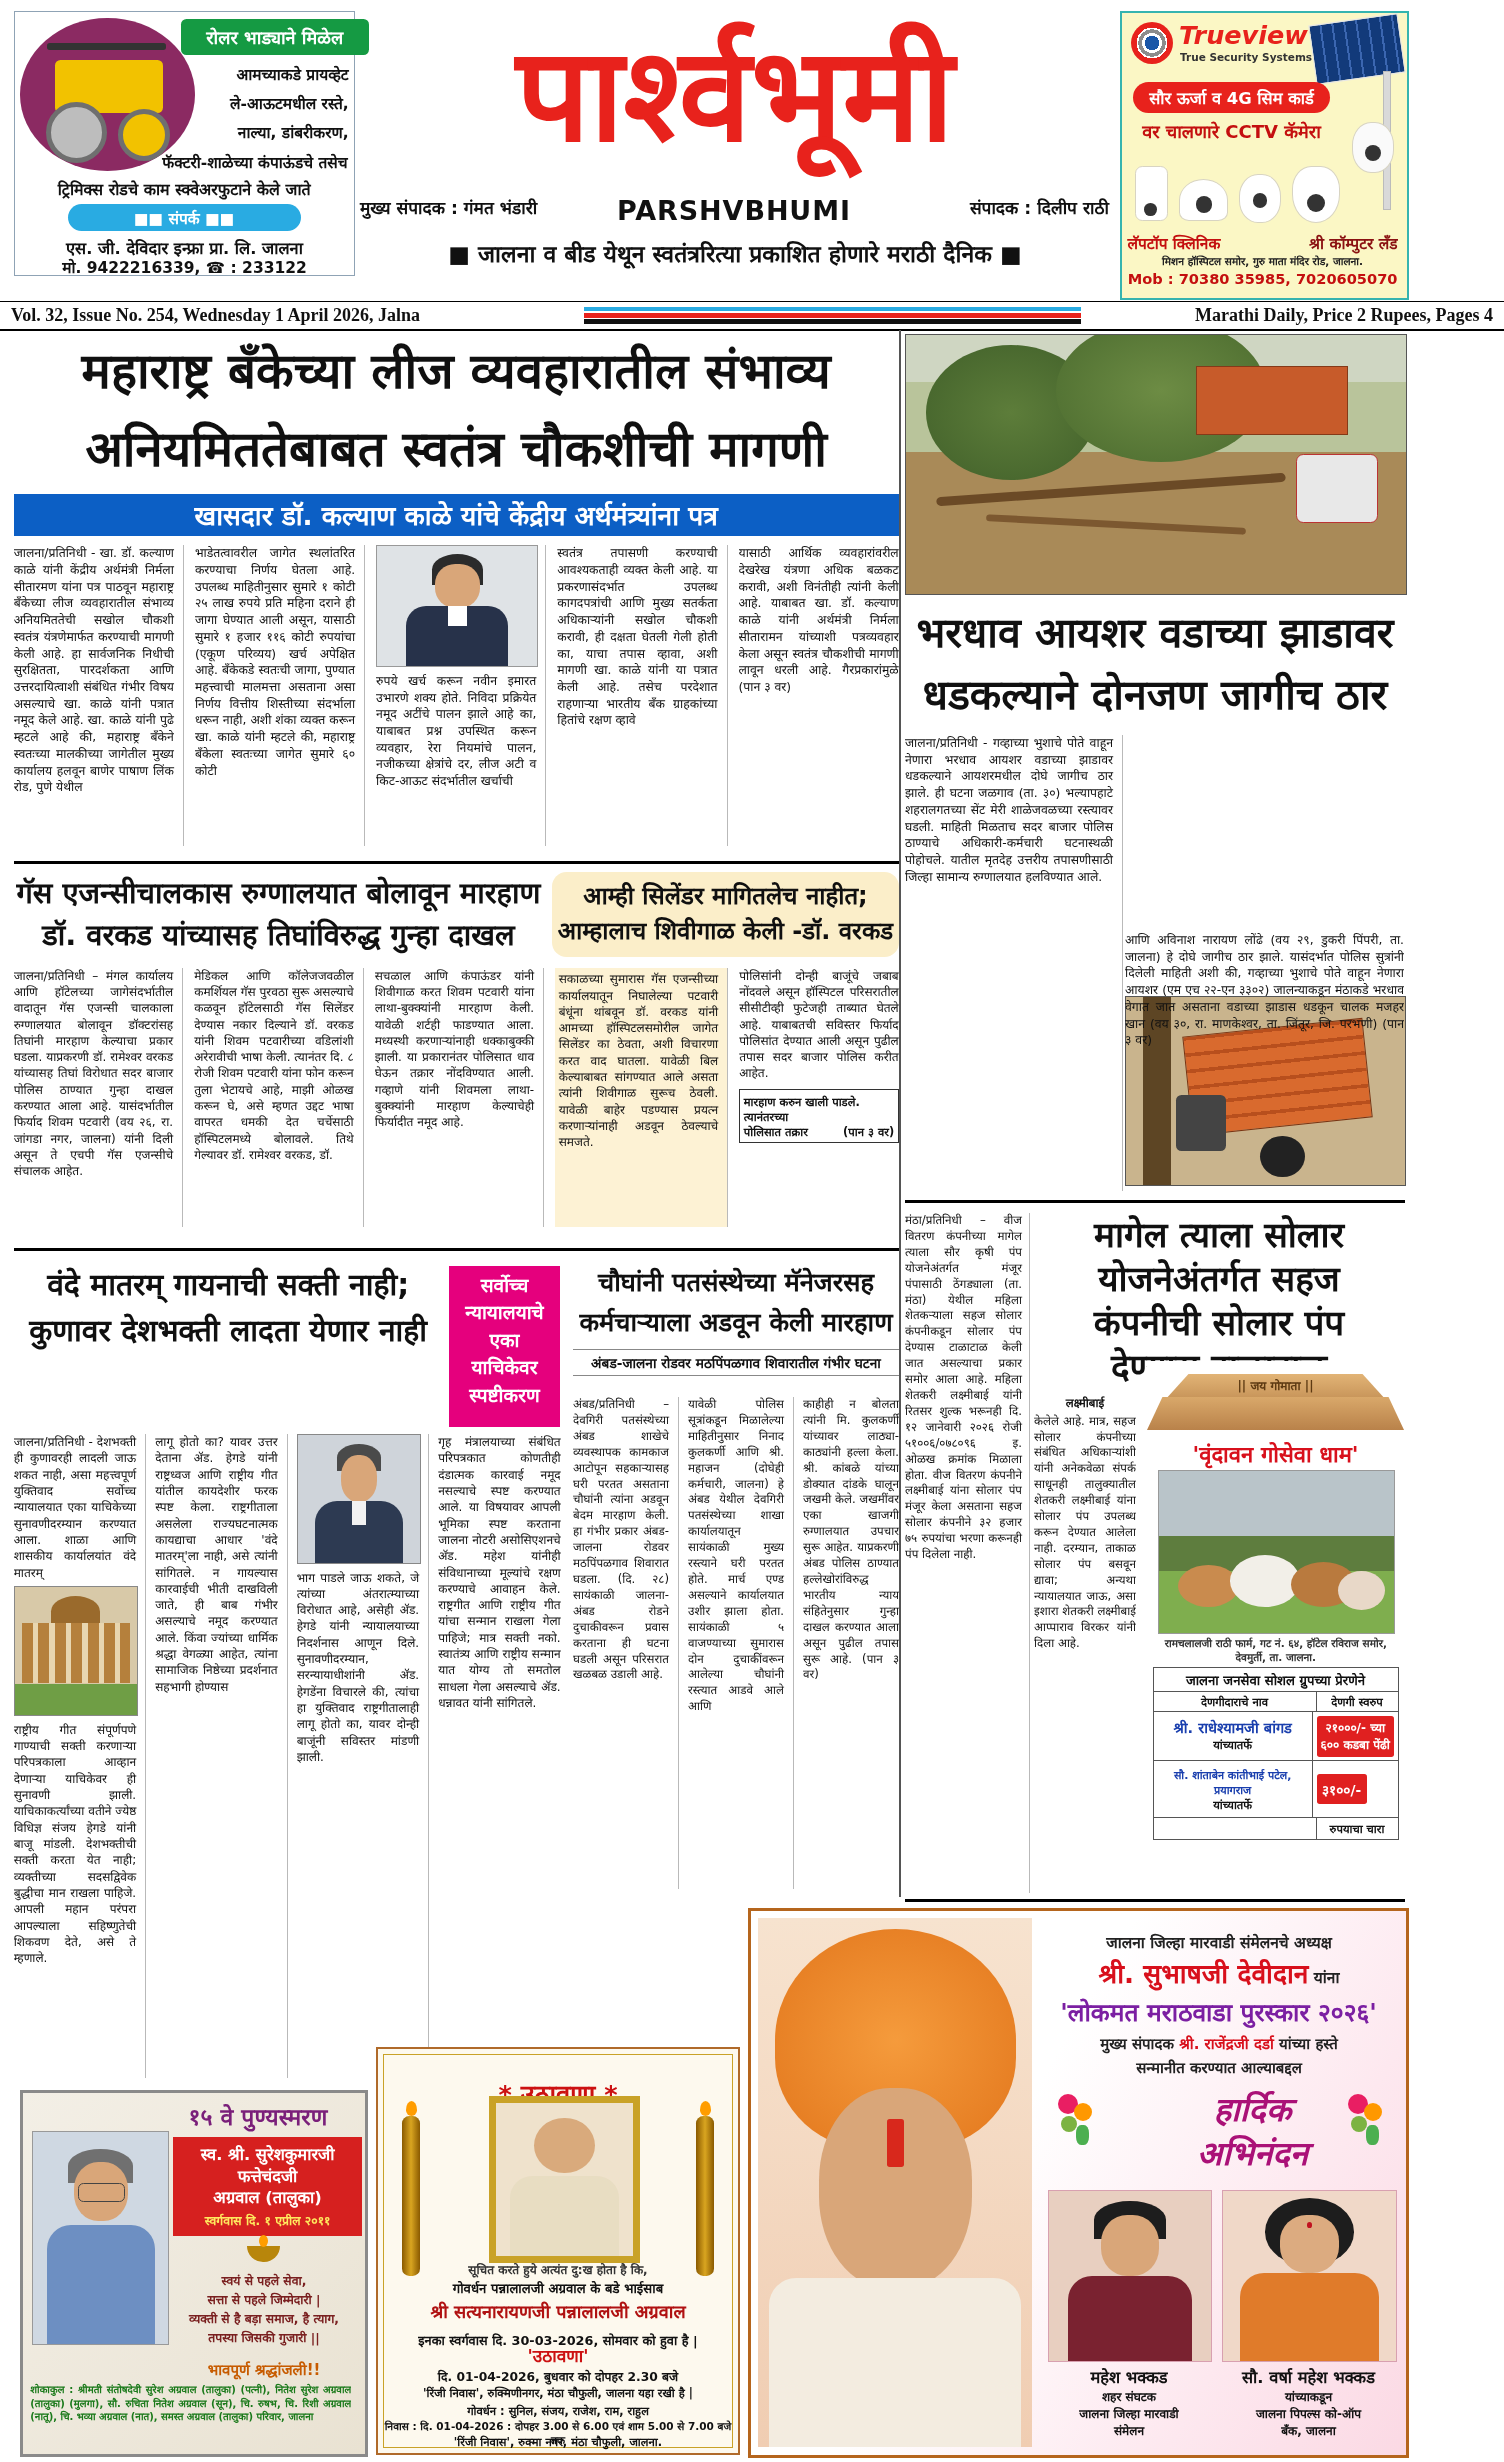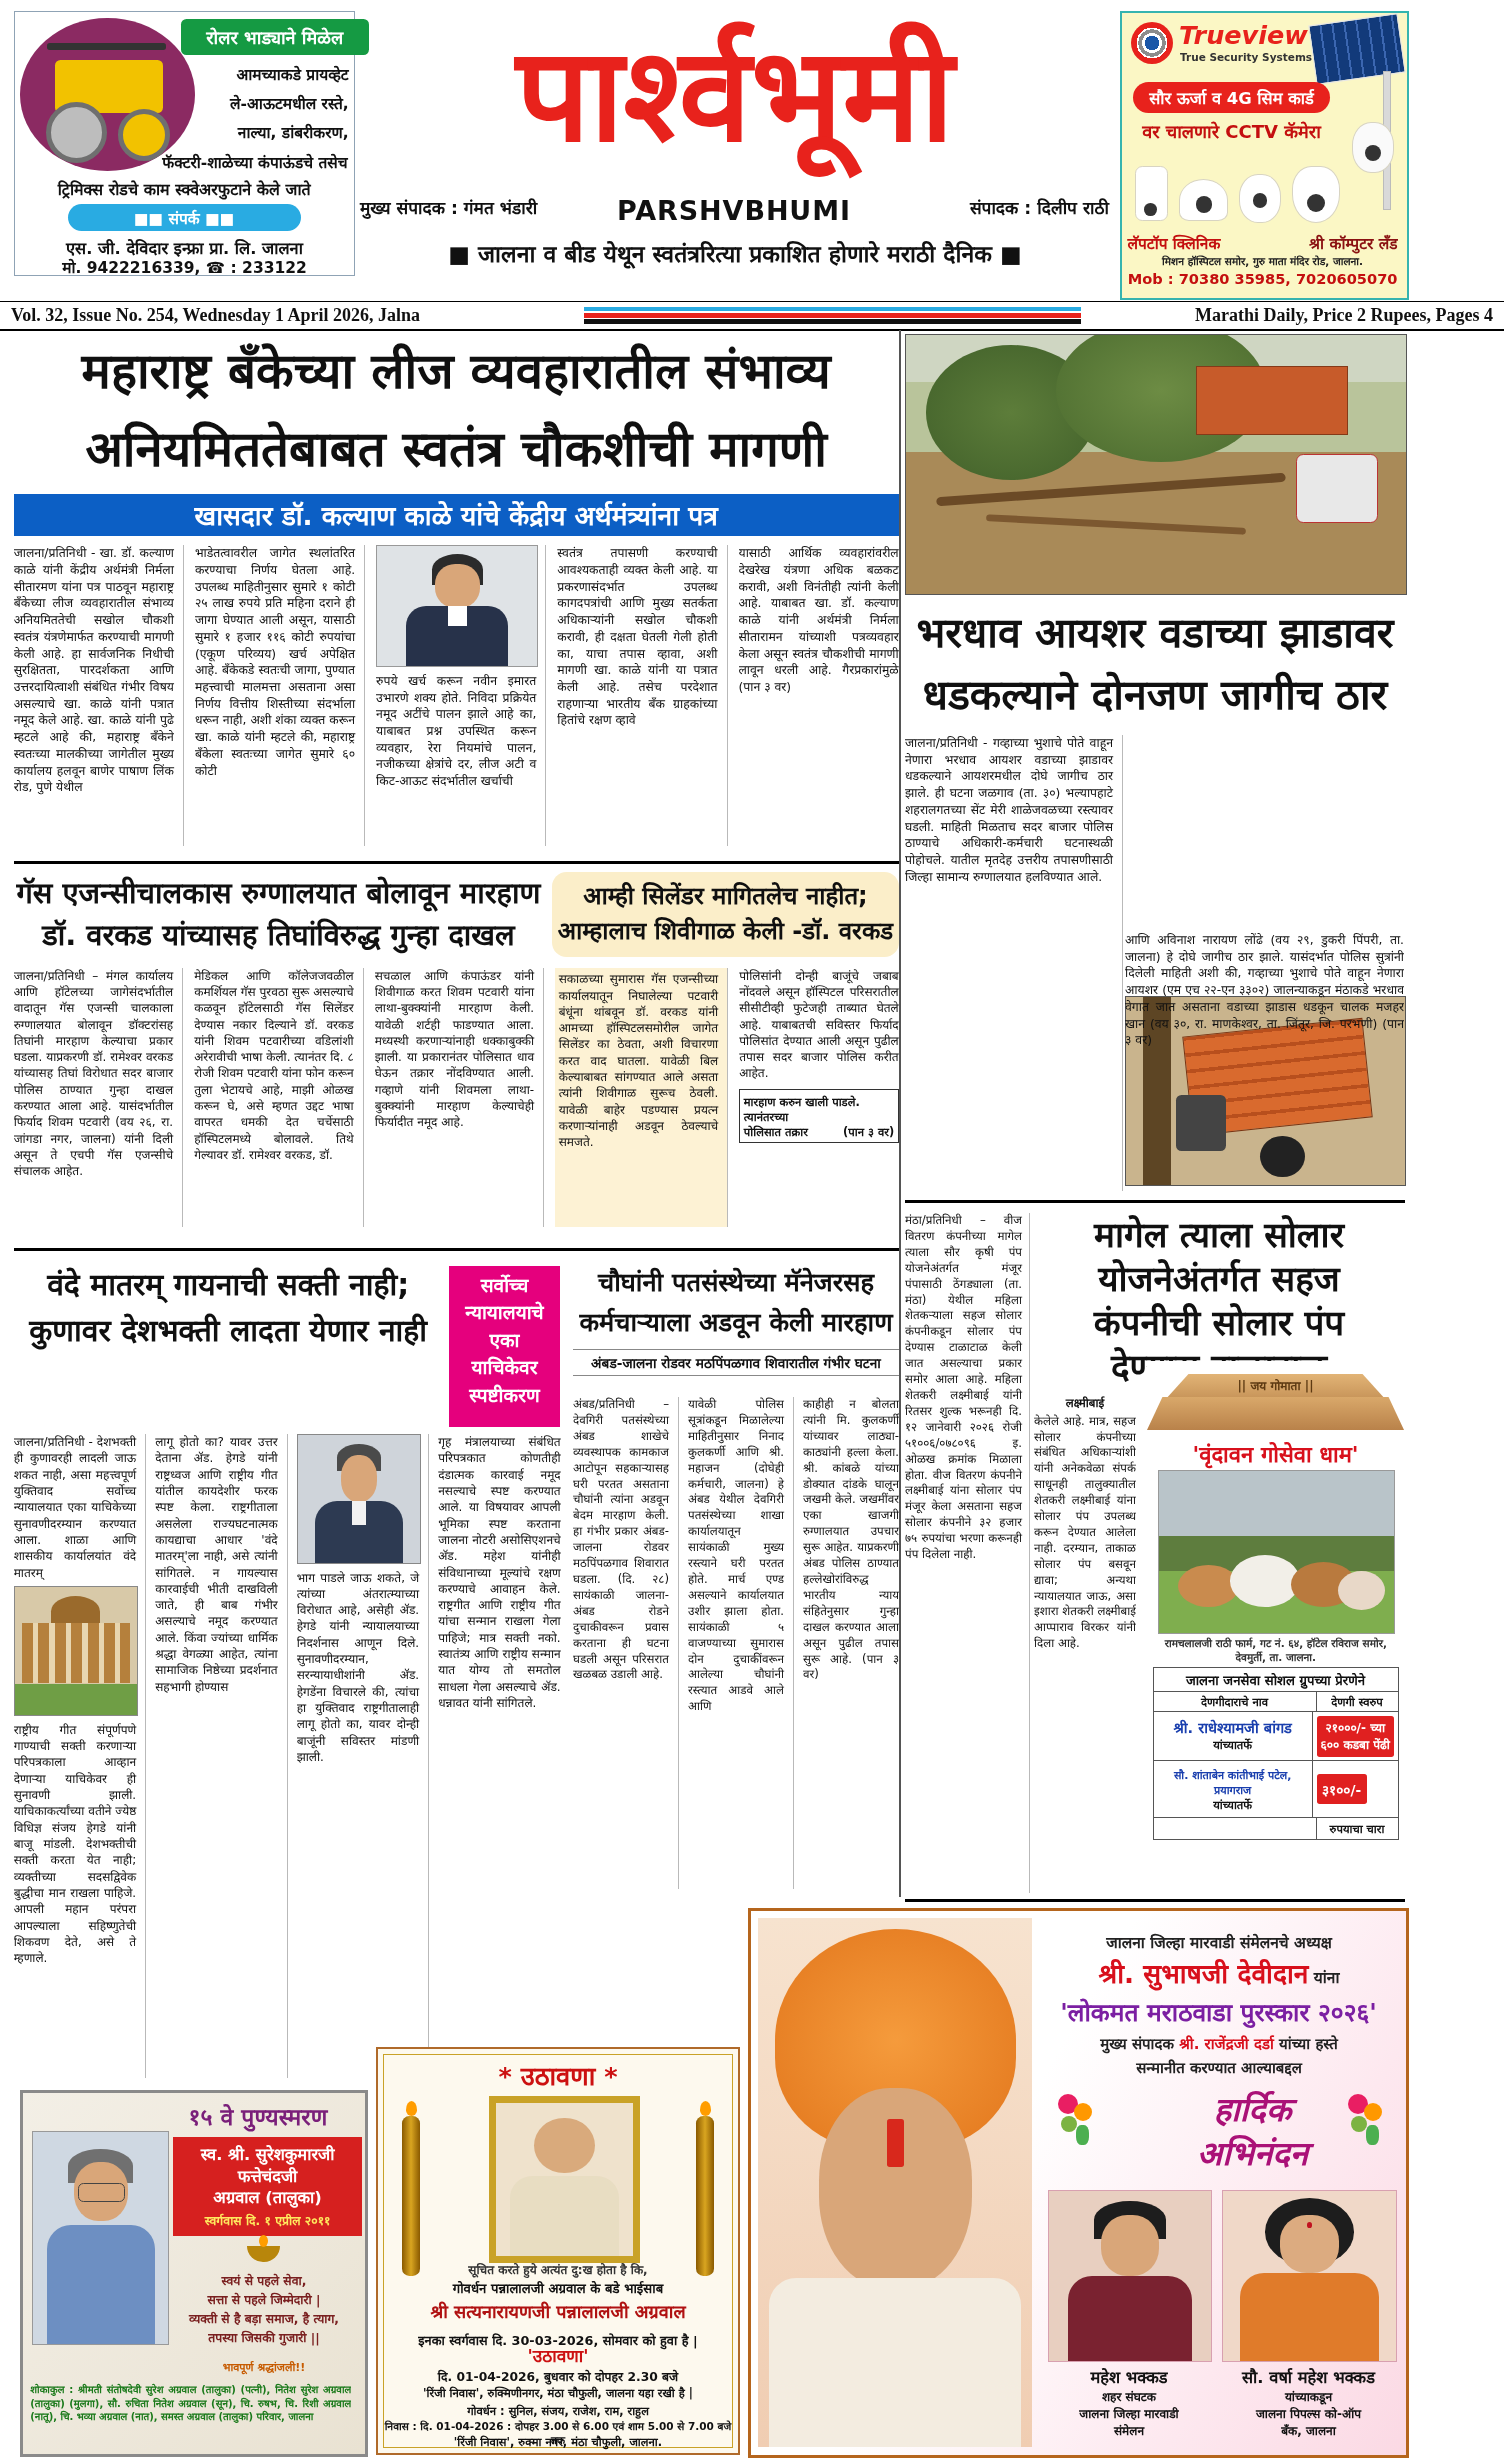--- a/index.html
+++ b/index.html
@@ -299,27 +299,27 @@
     </div>
     <div style="position:absolute;left:224px;top:153px;width:33px;height:16.4px;background:#b8860b;border-radius:0 0 16.4px 16.4px;">
       <div class="shape" style="left:12px;top:-11px;width:9px;height:12px;border-radius:50%;background:#ff9d00;"></div>
     </div>
     <div style="position:absolute;left:146px;top:179px;width:190px;text-align:center;color:#7a2020;font-weight:800;">
       <div style="font-size:12.3px;line-height:1.55;">स्वयं से पहले सेवा,</div>
       <div style="font-size:12.3px;line-height:1.55;">सत्ता से पहले जिम्मेदारी |</div>
       <div style="font-size:12.3px;line-height:1.55;">व्यक्ती से है बड़ा समाज, है त्याग,</div>
       <div style="font-size:12.3px;line-height:1.55;">तपस्या जिसकी गुजारी ||</div>
     </div>
-    <div style="position:absolute;left:146px;top:266px;width:190px;text-align:center;font-size:11px;font-weight:900;color:#c75b00;">भावपूर्ण श्रद्धांजली!!</div>
+    <div style="position:absolute;left:146px;top:266px;width:190px;text-align:center;font-size:15px;font-weight:900;color:#c75b00;">भावपूर्ण श्रद्धांजली!!</div>
     <div class="just" style="position:absolute;left:7.3px;top:290px;width:321px;height:58px;font-size:10px;font-weight:700;color:#1b7a1b;overflow:hidden;">शोकाकुल : श्रीमती संतोषदेवी सुरेश अग्रवाल (तालुका) (पत्नी), नितेश सुरेश अग्रवाल (तालुका) (मुलगा), सौ. रुचिता नितेश अग्रवाल (सून), चि. रुषभ, चि. रिशी अग्रवाल (नातू), चि. भव्या अग्रवाल (नात), समस्त अग्रवाल (तालुका) परिवार, जालना</div>
   </div>
 
   <div class="abs" style="left:376px;top:2047px;width:360px;height:404px;border:2.7px solid #b06a2a;background:#fdf9ee;">
     <div style="position:absolute;inset:4.6px;border:0.9px solid #c9a227;"></div>
-    <div style="position:absolute;left:0;top:9px;width:100%;text-align:center;font-size:25.5px;font-weight:900;color:#cc1111;">* उठावणा *</div>
+    <div style="position:absolute;left:0;top:27px;width:100%;text-align:center;font-size:25.5px;font-weight:900;color:#cc1111;">* उठावणा *</div>
     <div class="candle" style="left:24px;top:67px;">
         <div class="flame"></div>
       </div>
     <div class="candle" style="left:318px;top:67px;">
         <div class="flame"></div>
       </div>
     <div class="ph" style="position:absolute;left:111px;top:47px;width:137px;height:153px;border:7.3px solid #c9a227;background:#efe2cc;">
       <div class="shape" style="left:28%;top:10%;width:44%;height:36%;border-radius:50%;background:#d9aa7c;"></div>
       <div class="shape" style="left:10%;top:48%;width:80%;height:52%;border-radius:22px 22px 0 0;background:#e8ddc2;"></div>
     </div>

